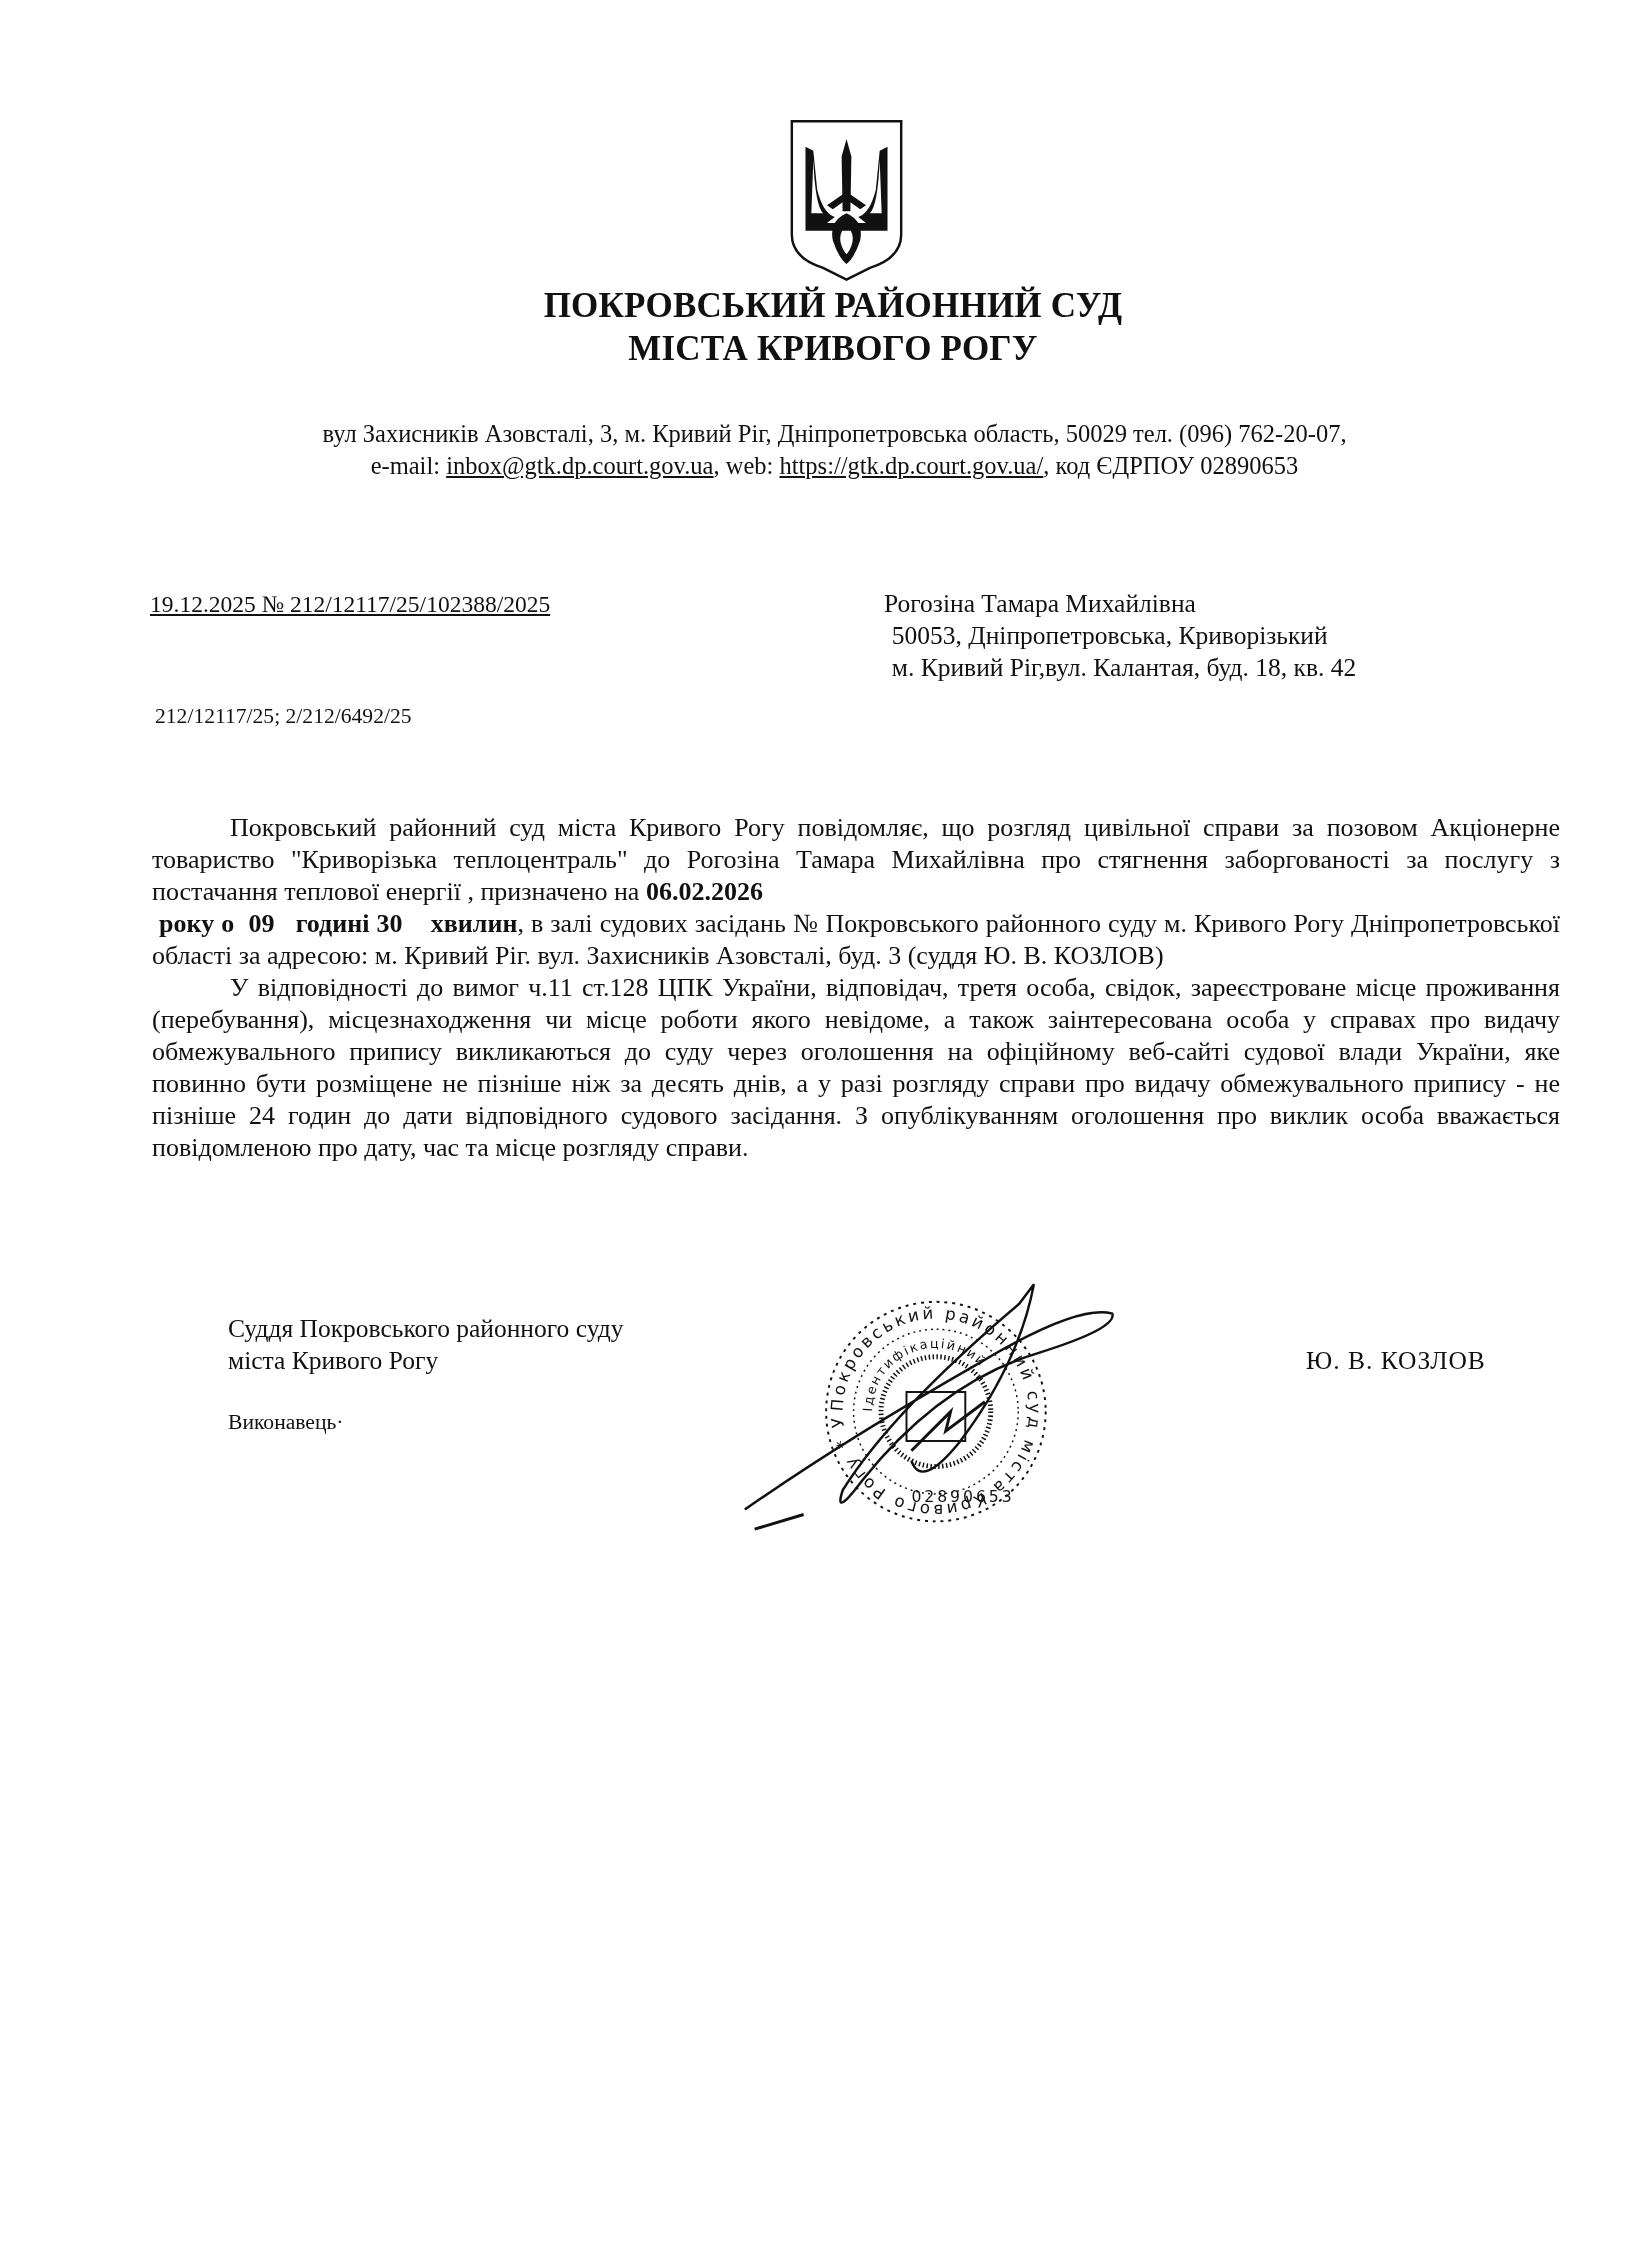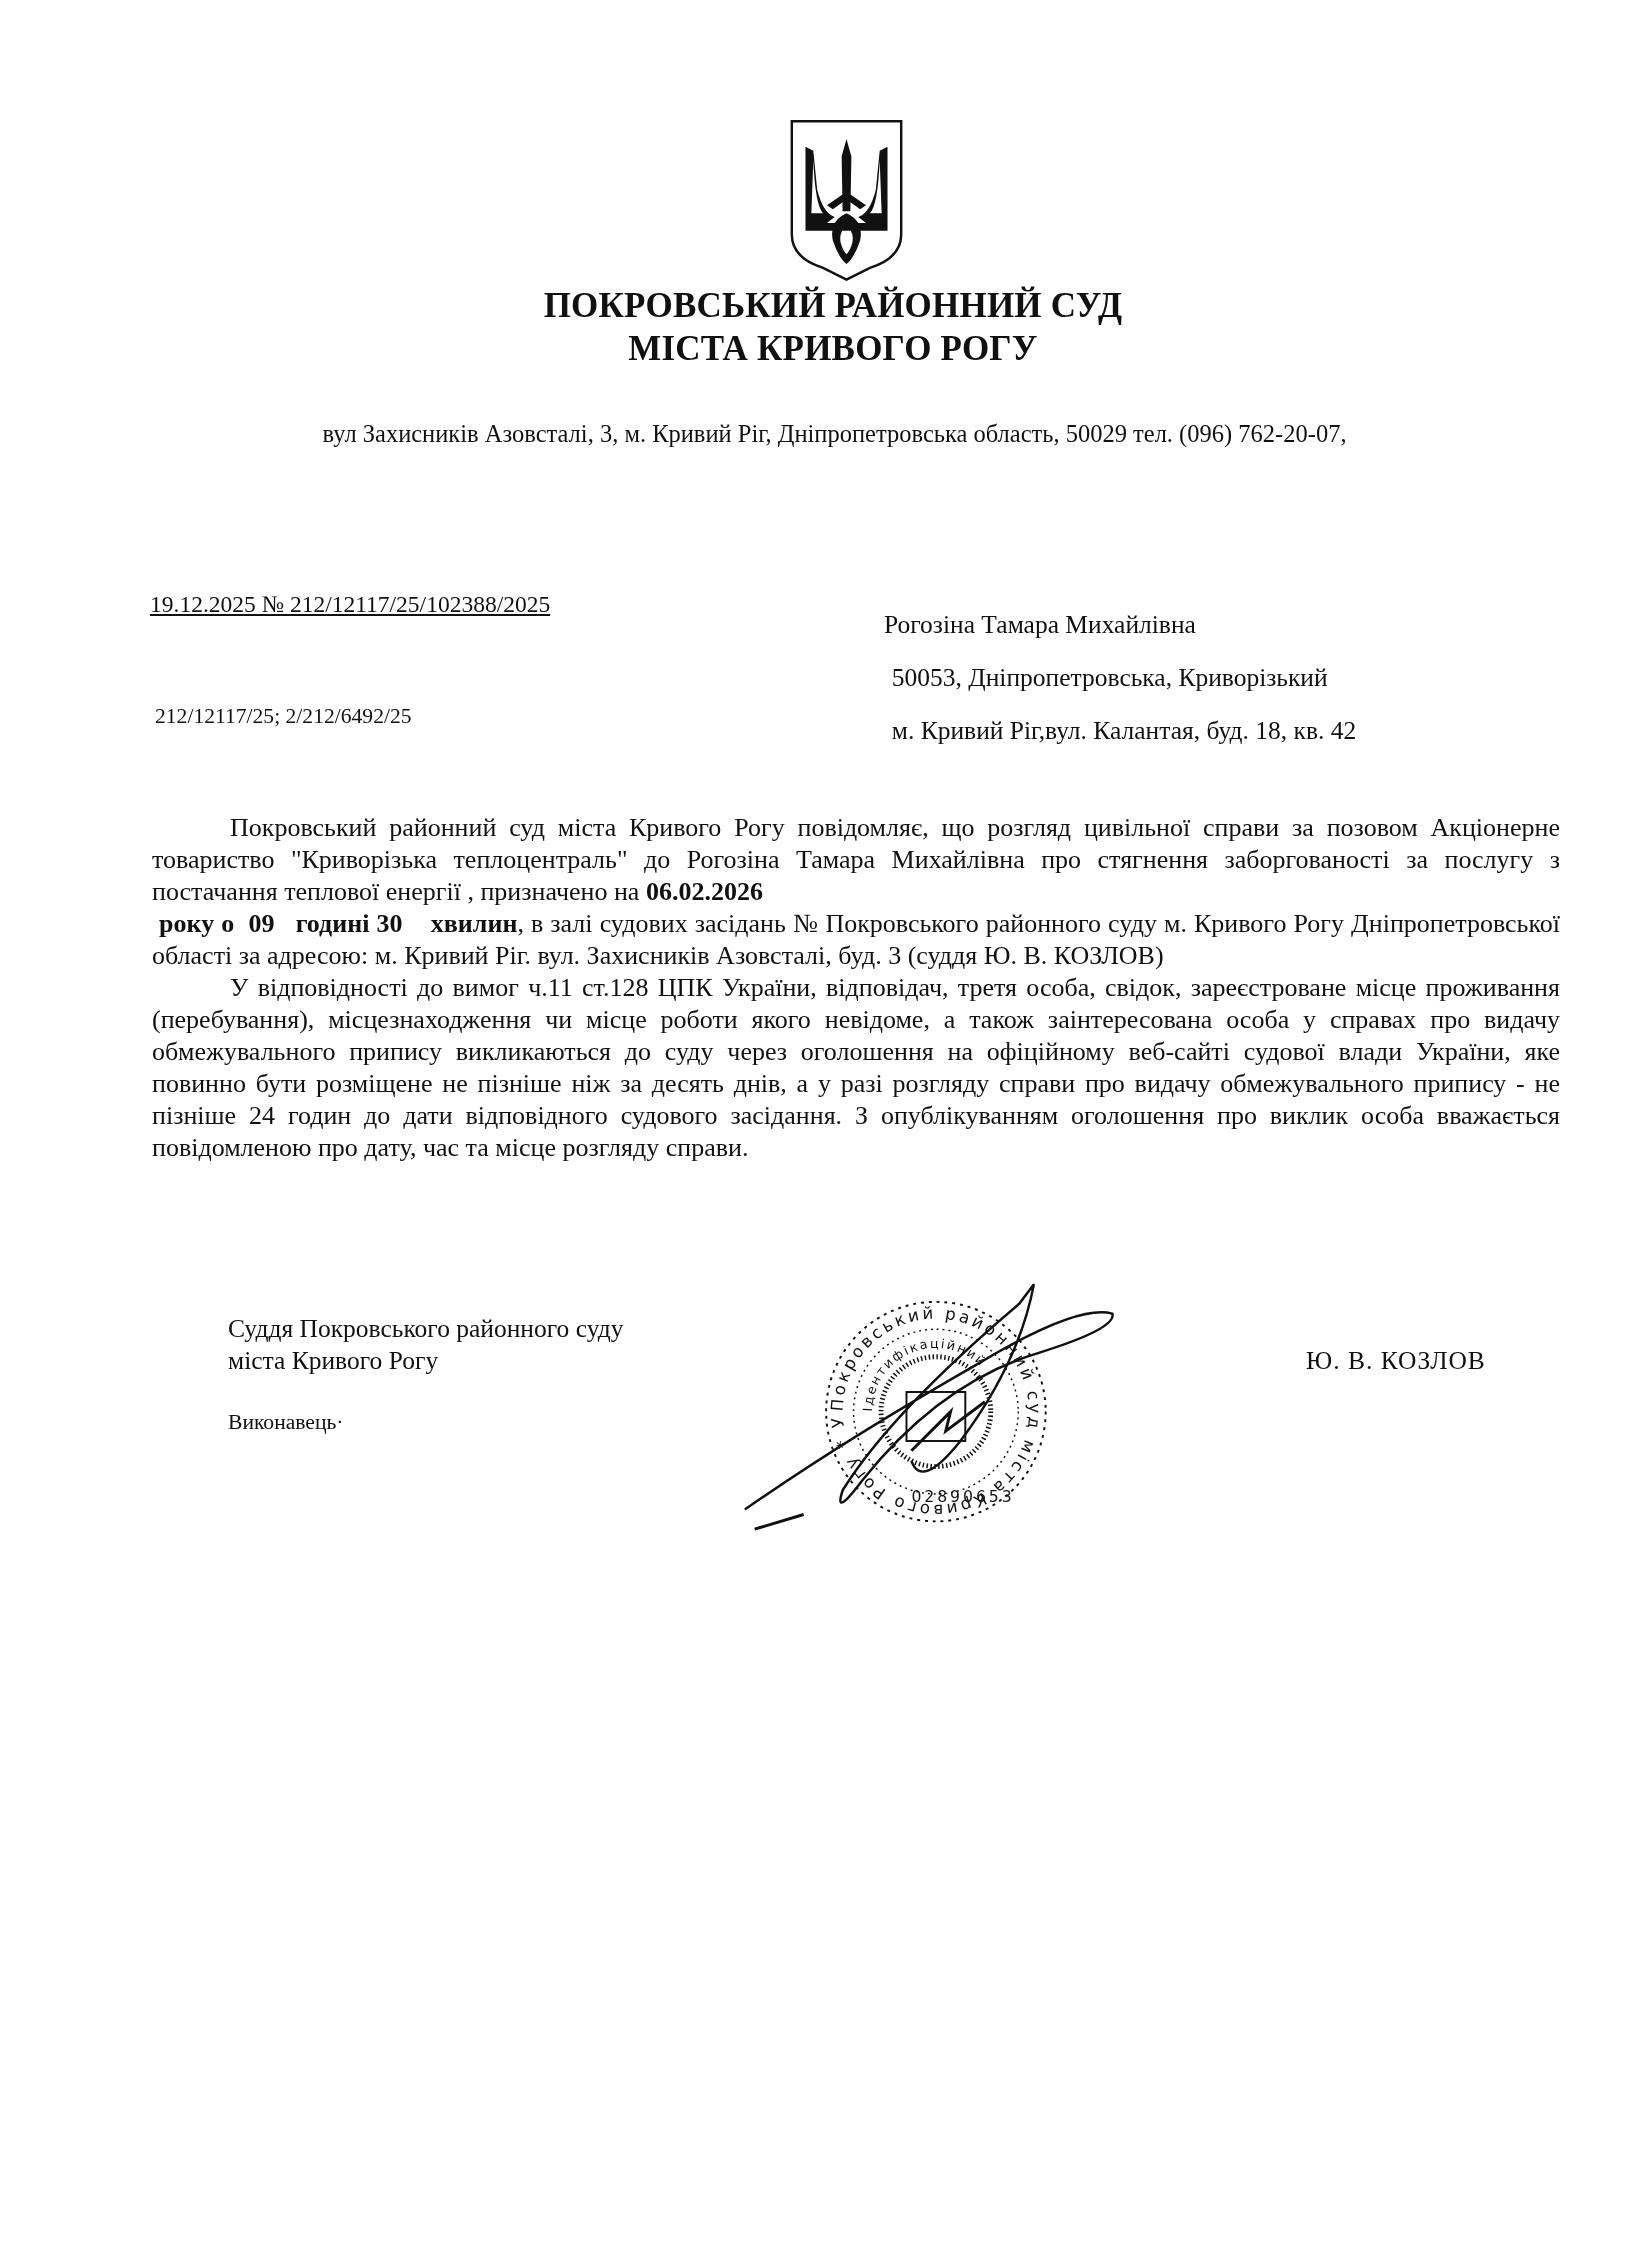--- a/index.html
+++ b/index.html
@@ -68,21 +68,21 @@
       font-size: 21.6px;
       line-height: 27.4px;
     }
     .recipient {
       position: absolute;
       left: 884px;
       top: 588px;
       font-size: 25.5px;
       line-height: 32px;
     }
-    .recipient div { white-space: nowrap; margin-top: 21px; }
+    .recipient div { white-space: nowrap; }
     .recipient .addr { padding-left: 7.8px; }
 
     .body-text {
       position: absolute;
       left: 152px;
       top: 770px;
       width: 1408px;
       font-size: 26px;
       line-height: 32px;
       text-align: justify;
@@ -142,20 +142,23 @@
     <path d="M22 114 L106 114 L106 122 L22 122 Z" fill="#111"></path>
     <path d="M64 104 Q46 112 50 132 Q56 150 64 156 Q72 150 78 132 Q82 112 64 104 Z M64 116 Q56 124 58 134 Q60 142 64 146 Q68 142 70 134 Q72 124 64 116 Z" fill="#111" fill-rule="evenodd"></path>
     <path d="M44 96 L64 82 L84 96 L78 100 L64 90 L50 100 Z" fill="#111"></path>
   </svg>
 
   <div class="court-title line1">ПОКРОВСЬКИЙ РАЙОННИЙ СУД</div>
   <div class="court-title line2">МІСТА КРИВОГО РОГУ</div>
 
   <div class="contacts">
     <div>вул  Захисників Азовсталі, 3, м. Кривий Ріг,  Дніпропетровська область, 50029 тел. (096) 762-20-07,</div>
+    <div>
+      <span>e-mail: </span><span class="u">inbox@gtk.dp.court.gov.ua</span><span>,  web: </span><span class="u">https://gtk.dp.court.gov.ua/</span><span>, код ЄДРПОУ 02890653</span>
+    </div>
   </div>
 
   <div class="outgoing">19.12.2025 №  212/12117/25/102388/2025</div>
   <div class="case-refs">212/12117/25; 2/212/6492/25</div>
 
   <div class="recipient">
     <div>Рогозіна Тамара Михайлівна</div>
     <div class="addr">50053,  Дніпропетровська,  Криворізький</div>
     <div class="addr">м. Кривий Ріг,вул. Калантая, буд. 18, кв. 42</div>
   </div>

